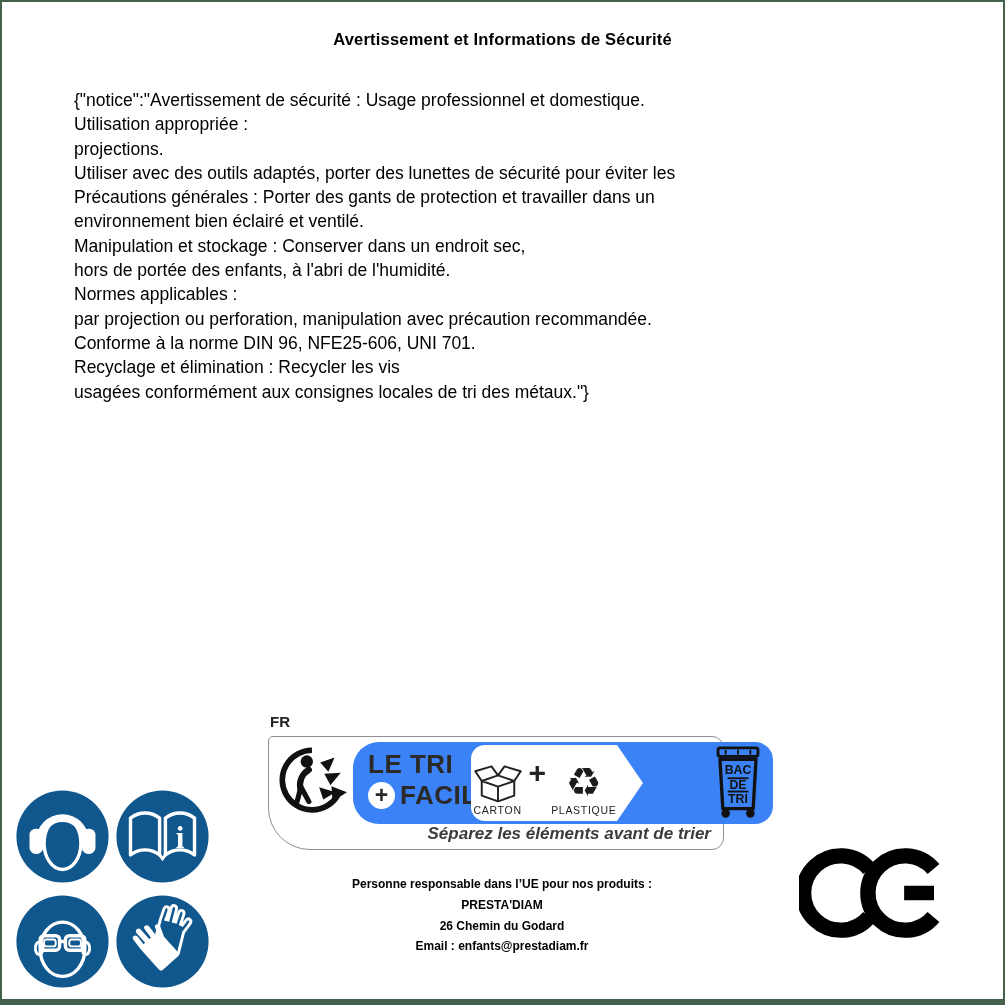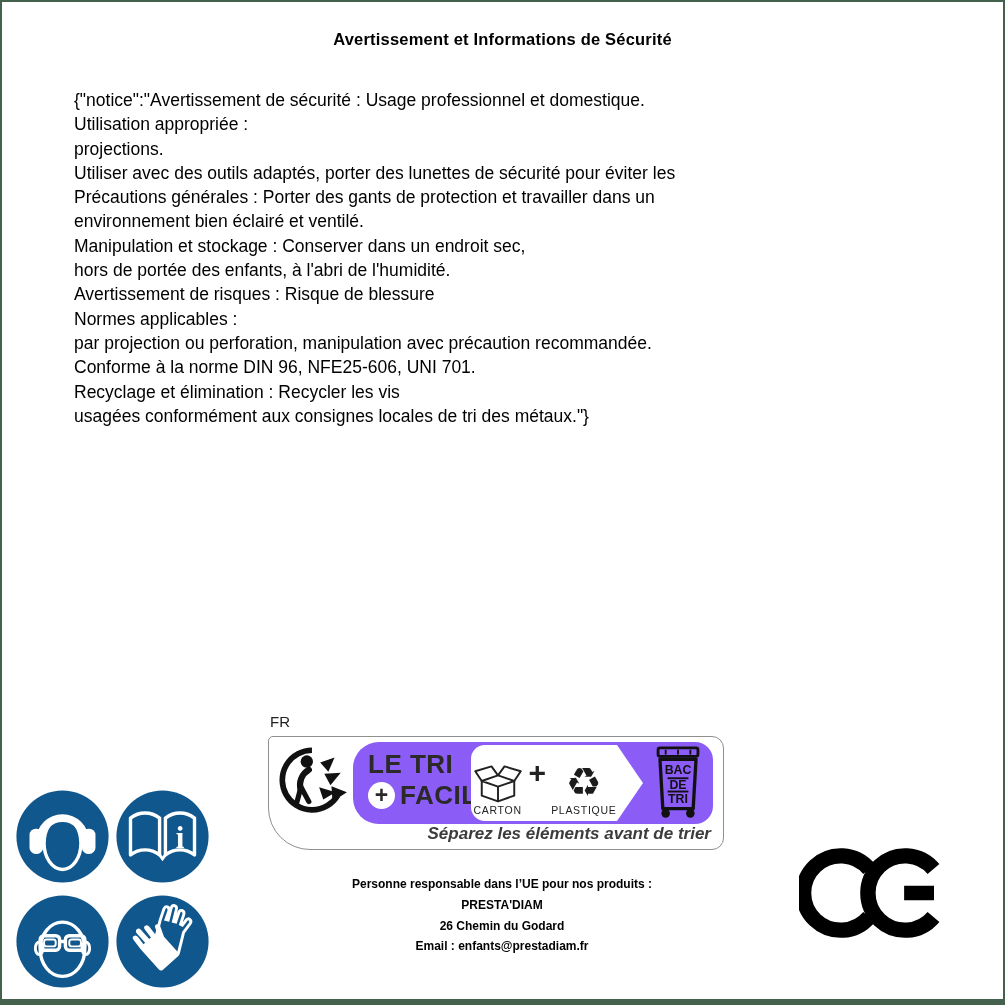--- a/index.html
+++ b/index.html
@@ -18,29 +18,29 @@
     font-size:17.5px; line-height:24.3px;
   }
   
   .icons-grid {
     position:absolute; left:12px; top:786px;
     display:grid; grid-template-columns:97px 97px; column-gap:3px; row-gap:8px;
   }
   .icons-grid svg { display:block; }
   
   .tri-wrap { position:absolute; left:266px; top:711px; }
-  .fr { font-weight:normal; font-size:15px; margin:0 0 6px 2px; color:#222; line-height:17px; }
+  .fr { font-weight:bold; font-size:15px; margin:0 0 6px 2px; color:#222; line-height:17px; }
   .tri-label {
     position:relative; width:456px; height:114px; background:#fff;
     border:1.5px solid #8f8f8f; border-radius:5px 12px 12px 42px; box-sizing:border-box;
   }
   .triman-svg { position:absolute; left:8px; top:5px; }
   .tri-yellow {
-    position:absolute; left:84px; top:5px; width:360px; height:82px;
-    background:#8b5cf6; border-radius:26px 18px 18px 26px;
+    position:absolute; left:84px; top:5px; width:420px; height:82px;
+    background:#3b82f6; border-radius:26px 18px 18px 26px;
   }
   .tri-head { position:absolute; left:15px; top:8px; color:#2b2a28; }
   .tri-line1 { font-size:26px; font-weight:bold; letter-spacing:0.5px; line-height:28px; }
   .tri-line2 { display:flex; align-items:center; gap:5px; margin-top:2px; }
   .tri-line2 .word { font-size:26px; font-weight:bold; letter-spacing:0.5px; }
   .plus-circle {
     width:27px; height:27px; border-radius:50%; background:#fff; color:#2b2a28;
     font-size:23px; font-weight:bold; display:flex; align-items:center; justify-content:center; line-height:1;
   }
   .materials {
@@ -78,21 +78,20 @@
 
   <div class="notice">
     <div>{"notice":"Avertissement de sécurité : Usage professionnel et domestique.</div>
     <div>Utilisation appropriée :</div>
     <div>projections.</div>
     <div>Utiliser avec des outils adaptés, porter des lunettes de sécurité pour éviter les</div>
     <div>Précautions générales : Porter des gants de protection et travailler dans un</div>
     <div>environnement bien éclairé et ventilé.</div>
     <div>Manipulation et stockage : Conserver dans un endroit sec,</div>
     <div>hors de portée des enfants, à l'abri de l'humidité.</div>
-    <div>Avertissement de risques : Risque de blessure</div>
     <div>Normes applicables :</div>
     <div>par projection ou perforation, manipulation avec précaution recommandée.</div>
     <div>Conforme à la norme DIN 96, NFE25-606, UNI 701.</div>
     <div>Recyclage et élimination : Recycler les vis</div>
     <div>usagées conformément aux consignes locales de tri des métaux."}</div>
   </div>
 
   <div class="icons-grid">
 
     <svg width="97" height="97" viewBox="0 0 100 100">

